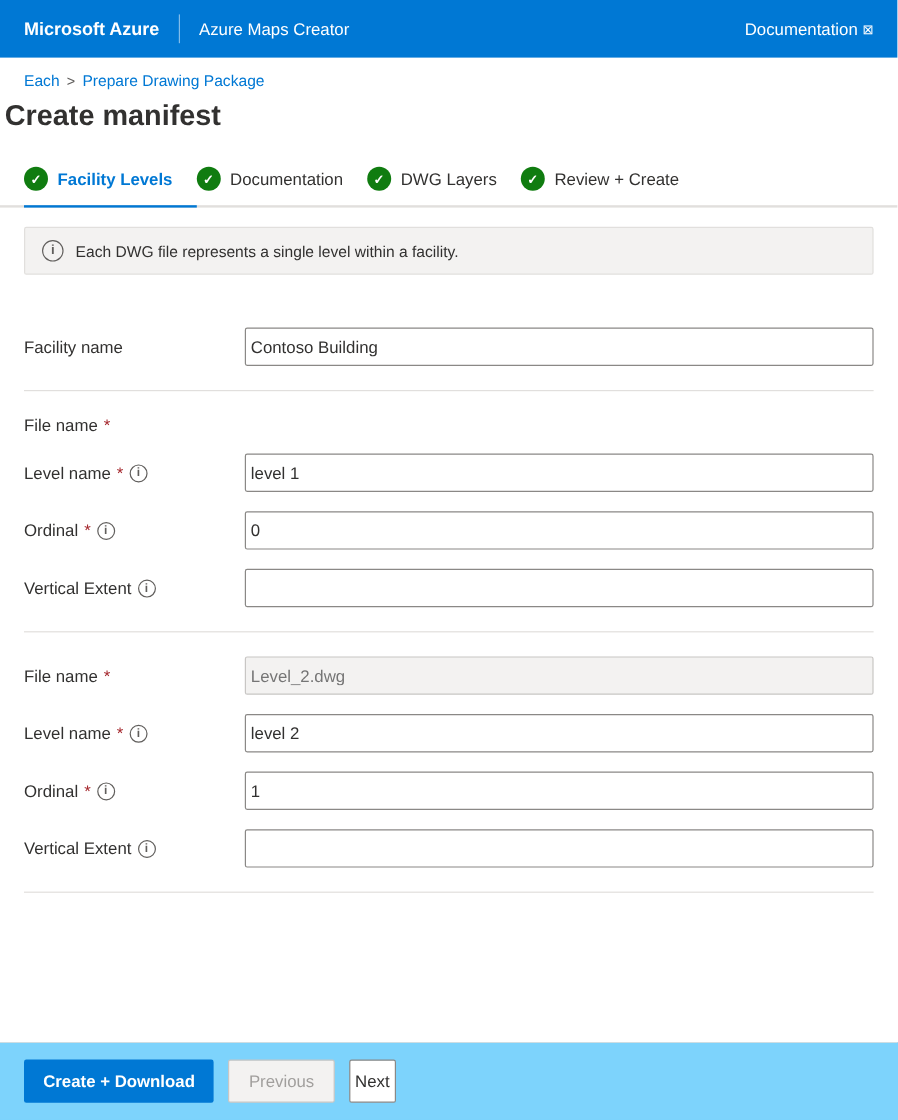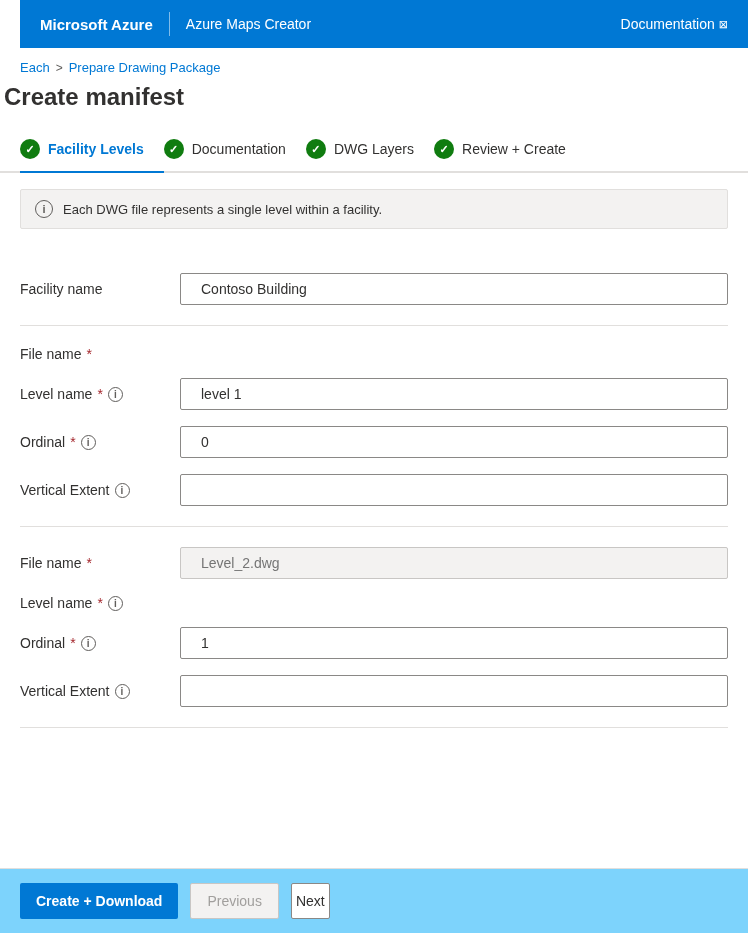--- a/index.html
+++ b/index.html
@@ -6,21 +6,20 @@
     body { font-family: 'Segoe UI', Arial, sans-serif; font-size: 14px; color: #323130; background: #fff; width: 748px; min-height: 933px; }
 
     
     .topnav {
       background: #0078d4;
       color: #fff;
       display: flex;
       align-items: center;
       padding: 0 20px;
       height: 48px;
-      margin-left: 20px;
     }
     .topnav-brand {
       font-size: 15px;
       font-weight: 600;
       color: #fff;
       margin-right: 16px;
     }
     .topnav-divider {
       width: 1px;
       height: 24px;
@@ -142,21 +141,21 @@
 
     .form-section {
       padding: 12px 0;
       border-bottom: 1px solid #e1dfdd;
     }
 
     .form-row {
       display: flex;
       align-items: center;
       padding: 8px 0;
-      gap: 0;
+      gap: 24px;
     }
 
     .form-label {
       width: 160px;
       font-size: 14px;
       color: #323130;
       flex-shrink: 0;
       display: flex;
       align-items: center;
       gap: 5px;
@@ -177,21 +176,21 @@
       color: #605e5c;
       cursor: pointer;
       flex-shrink: 0;
     }
 
     .form-input {
       flex: 1;
       height: 32px;
       border: 1px solid #8a8886;
       border-radius: 2px;
-      padding: 0 20px;
+      padding: 0 4px;
       font-size: 14px;
       color: #323130;
       outline: none;
       background: #fff;
     }
     .form-input.disabled {
       background: #f3f2f1;
       color: #a19f9d;
       cursor: not-allowed;
       border-color: #c8c6c4;
@@ -354,20 +353,21 @@
           <span class="required-star">*</span>
         </label>
         <input class="form-input disabled" type="text" disabled="" placeholder="Level_2.dwg" style="">
       </div>
       <div class="form-row">
         <label class="form-label">
           <span>Level name</span>
           <span class="required-star">*</span>
           <span class="info-circle">i</span>
         </label>
+        <input class="form-input" type="text" value="level 2" style="">
       </div>
       <div class="form-row">
         <label class="form-label">
           <span>Ordinal</span>
           <span class="required-star">*</span>
           <span class="info-circle">i</span>
         </label>
         <input class="form-input" type="text" value="1" style="">
       </div>
       <div class="form-row">

